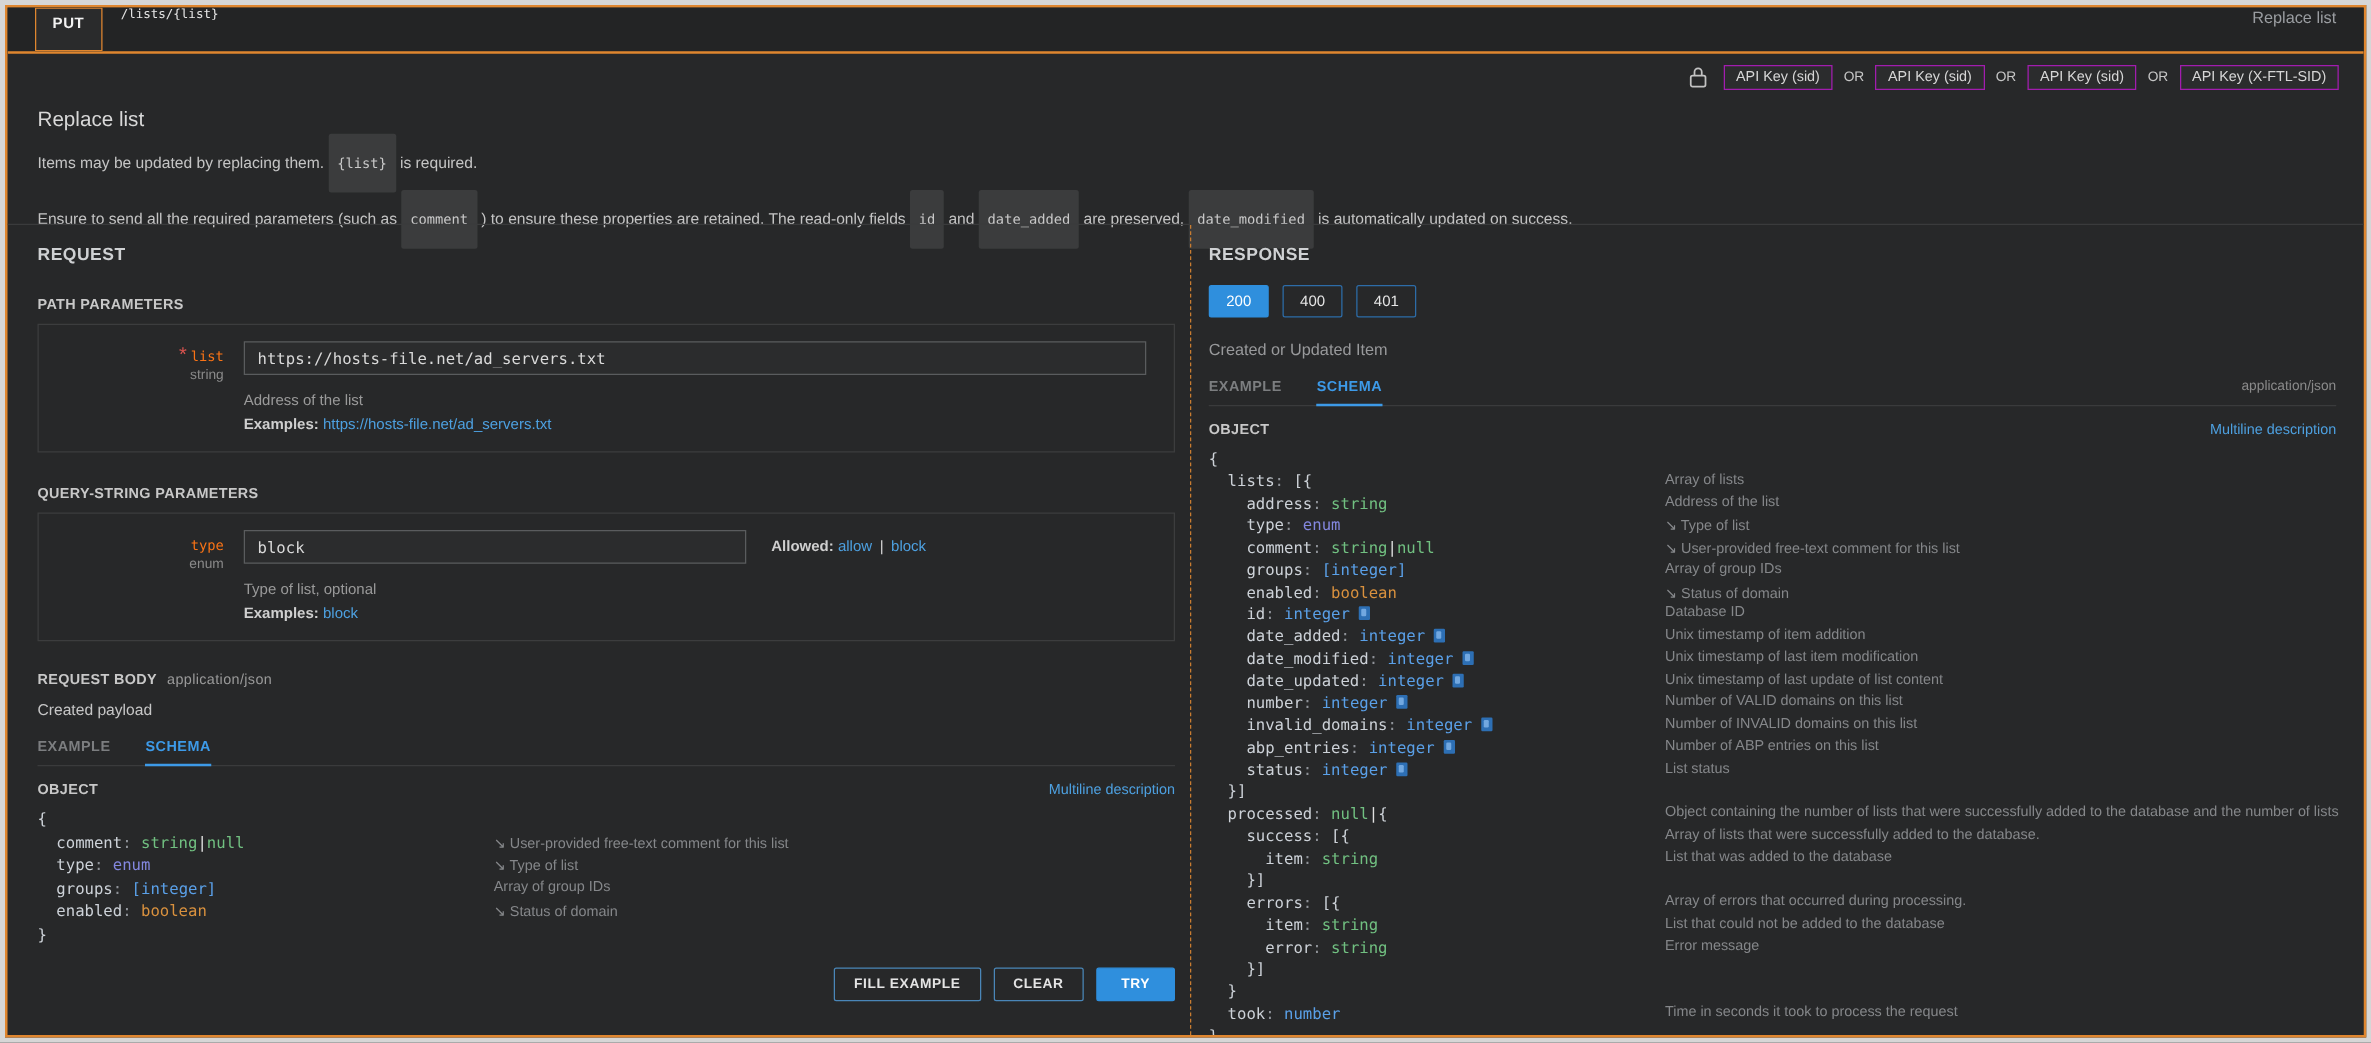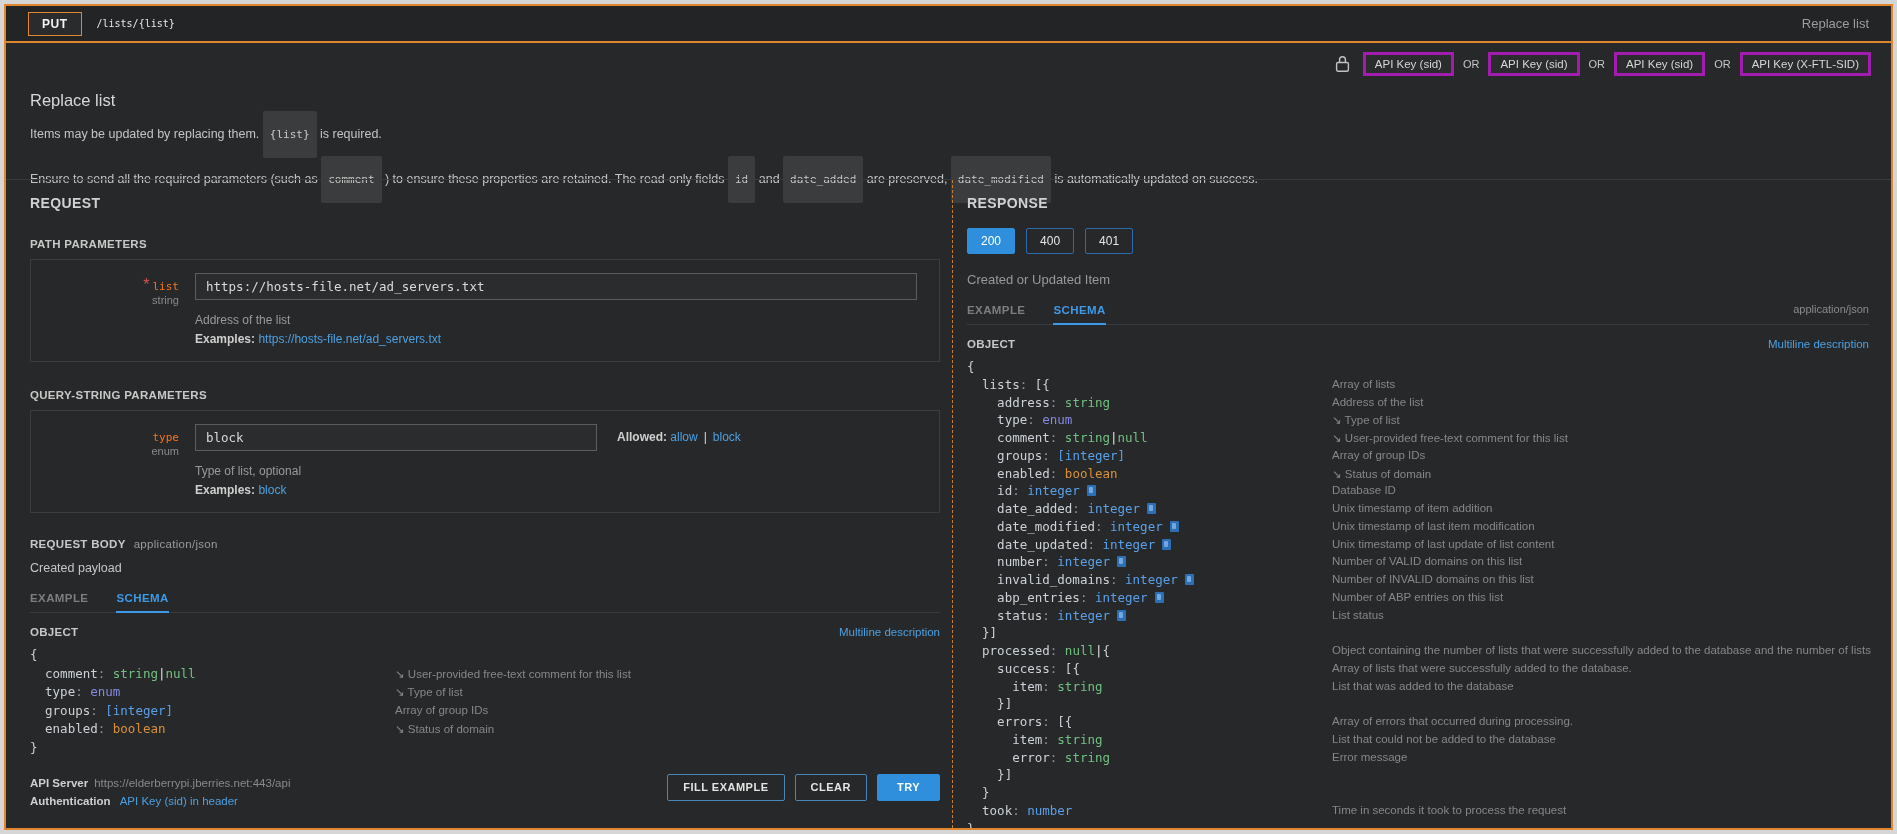--- a/index.html
+++ b/index.html
@@ -2,28 +2,28 @@
 <html><head>
 <meta charset="utf-8">
 <style>
   html,body{margin:0;padding:0;background:#d6d6d6;width:1897px;height:834px;overflow:hidden;
             font-family:"Liberation Sans",sans-serif;}
   *{box-sizing:border-box;}
   .app{position:absolute;top:4px;left:4px;width:1889px;height:826px;border:2px solid #df862f;
        background:#272829;overflow:hidden;color:#c4c4c4;}
   
   .topbar{height:37px;border-bottom:2px solid #df862f;background:#232425;display:flex;
-          align-items:center;padding:0 22px;}
+          padding:0 22px;}
   .method{border:1px solid #df862f;color:#f2f2f2;font-weight:bold;font-size:12px;
           padding:4px 13px;background:#2a2b2c;margin-right:15px;letter-spacing:.5px;}
   .path{font-family:"DejaVu Sans Mono",monospace;font-size:10px;color:#e8e8e8;}
   .topbar-title{margin-left:auto;color:#9a9da1;font-size:13px;}
   
   .authrow{display:flex;justify-content:flex-end;align-items:center;gap:9px;padding:9px 20px 0;}
-  .auth-chip{border:3px solid #a21caf;background:#2b2c2d;color:#d6d6d6;font-size:11.5px;
+  .auth-chip{border:1px solid #a21caf;background:#2b2c2d;color:#d6d6d6;font-size:11.5px;
              padding:3px 9px;white-space:nowrap;}
   .auth-or{color:#c6c6c6;font-size:11px;}
   .lock{margin-right:4px;display:flex;align-items:center;}
   
   .overview{padding:0 24px;}
   .page-title{font-size:16.5px;color:#d8d8d8;font-weight:400;margin:15px 0 0;}
   .para{font-size:12.5px;color:#c4c4c4;margin:0;}
   .para1{margin-top:17px;}
   .para2{margin-top:31px;}
   .chip{background:#3b3c3d;color:#c9c9c9;font-family:"DejaVu Sans Mono",monospace;
@@ -200,29 +200,20 @@
       <div class="schema lh-l" id="req-schema">
           <div class="sline"><span class="scode"><span class="tk-k">{</span></span></div>
           <div class="sline"><span class="scode"><span class="tk-k">  comment</span><span class="tk-p">: </span><span class="tk-g">string</span><span class="tk-w">|</span><span class="tk-g">null</span></span><span class="sdesc">↘ User-provided free-text comment for this list</span></div>
           <div class="sline"><span class="scode"><span class="tk-k">  type</span><span class="tk-p">: </span><span class="tk-v">enum</span></span><span class="sdesc">↘ Type of list</span></div>
           <div class="sline"><span class="scode"><span class="tk-k">  groups</span><span class="tk-p">: </span><span class="tk-b">[integer]</span></span><span class="sdesc">Array of group IDs</span></div>
           <div class="sline"><span class="scode"><span class="tk-k">  enabled</span><span class="tk-p">: </span><span class="tk-o">boolean</span></span><span class="sdesc">↘ Status of domain</span></div>
           <div class="sline"><span class="scode"><span class="tk-k">}</span></span></div>
         </div>
 
       <div class="footrow">
-        <div>
-          <div class="srvline">
-            <span class="bold-lab">API Server</span><span class="srvurl">https://elderberrypi.jberries.net:443/api</span>
-          </div>
-          <div class="srvline">
-            <span class="bold-lab">Authentication</span>
-            <a class="link" style="margin-left:6px;">API Key (sid) in header</a>
-          </div>
-        </div>
         <div class="btns">
           <button class="btn">FILL EXAMPLE</button>
           <button class="btn">CLEAR</button>
           <button class="btn btn-try">TRY</button>
         </div>
       </div>
     </div>
 
     <div class="divider-v"></div>
 

